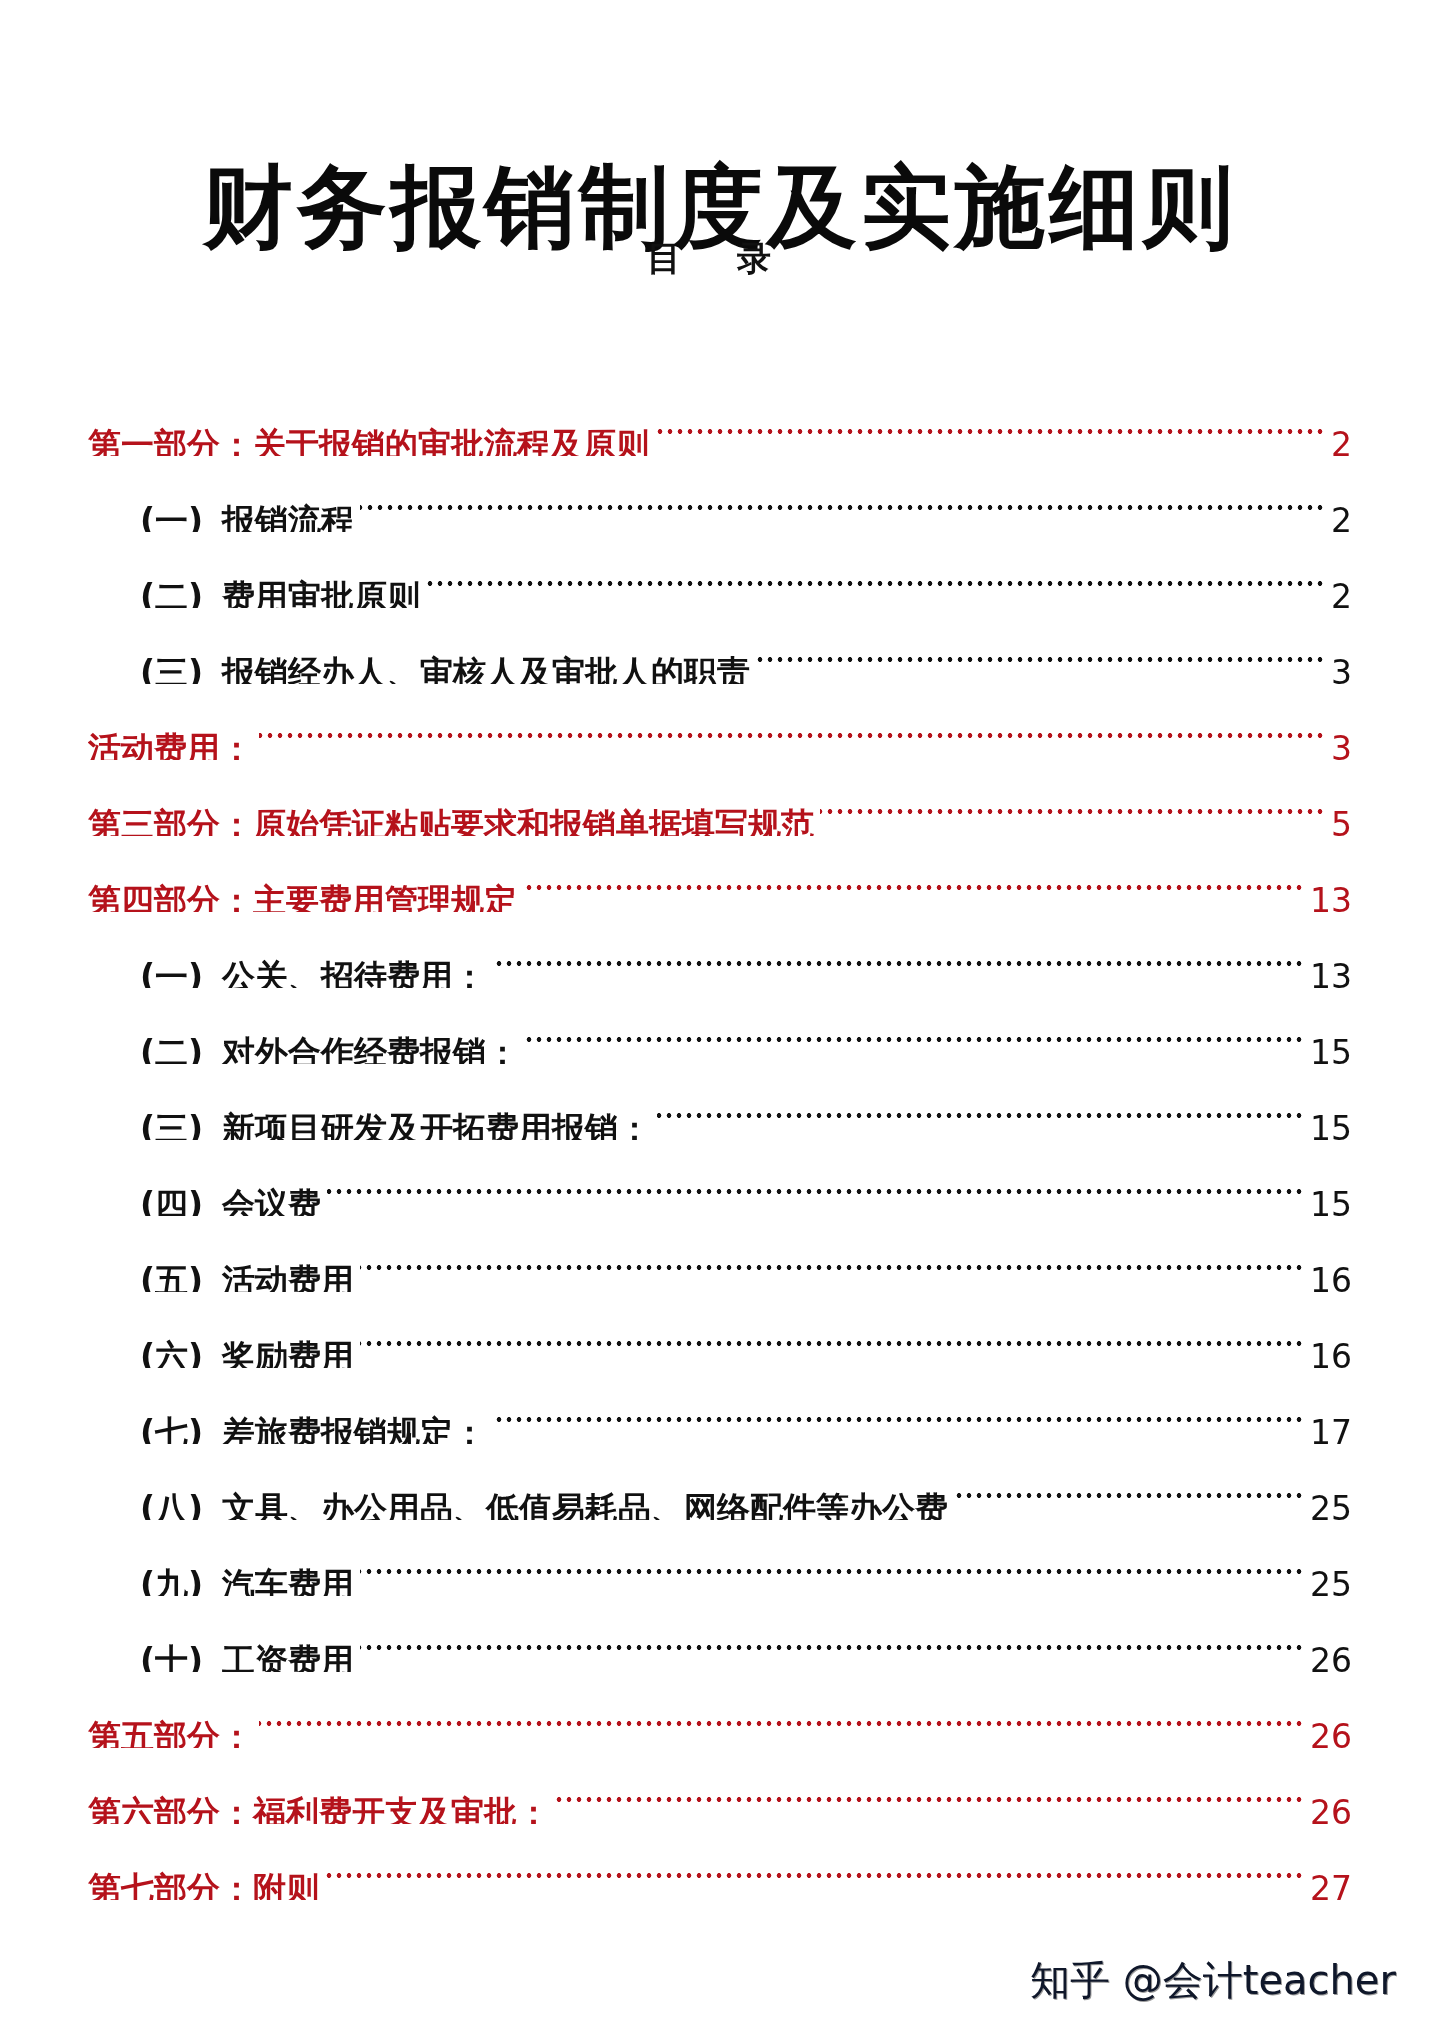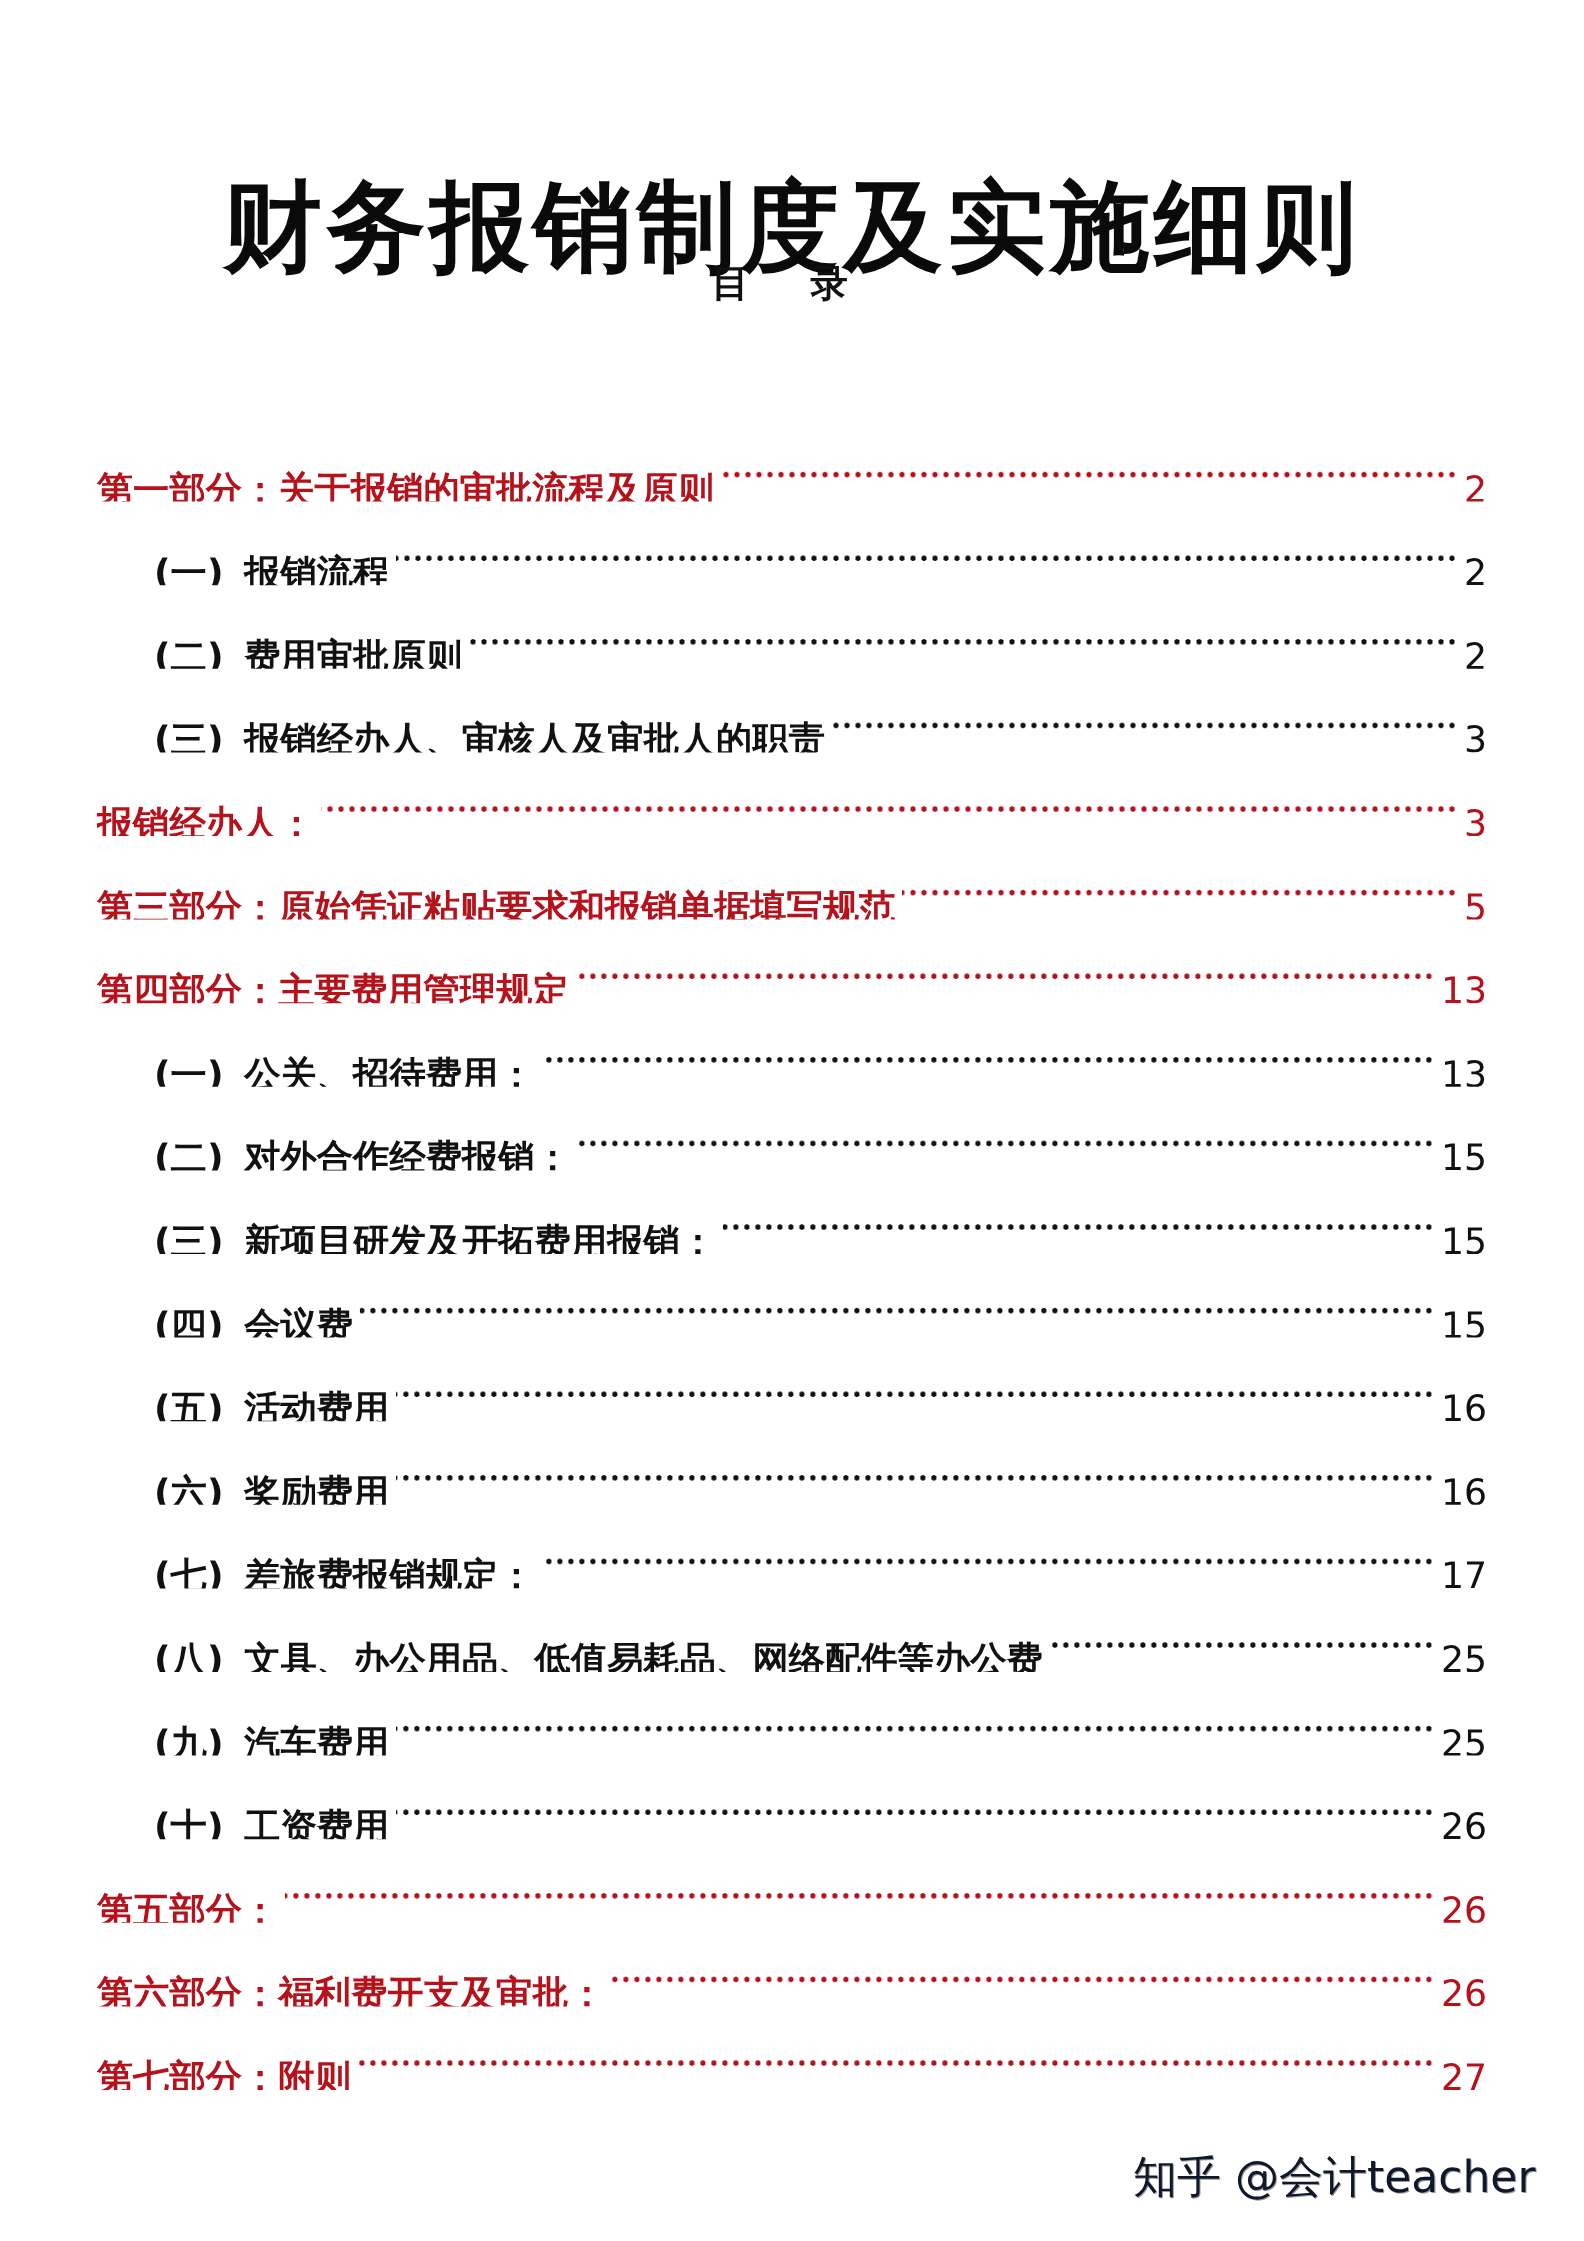--- a/index.html
+++ b/index.html
@@ -135,21 +135,21 @@
     <span class="leader"></span>
     <span class="page">2</span>
   </div>
   <div class="toc-row level-2">
     <span class="num">(三)</span>
     <span class="label">报销经办人、审核人及审批人的职责</span>
     <span class="leader"></span>
     <span class="page">3</span>
   </div>
   <div class="toc-row level-1">
-    <span class="label-num">报销经办人：</span>
+    <span class="label-num">活动费用：</span>
     <span class="leader"></span>
     <span class="page">3</span>
   </div>
   <div class="toc-row level-1">
     <span class="label-num">第三部分：</span>
     <span class="label">原始凭证粘贴要求和报销单据填写规范</span>
     <span class="leader"></span>
     <span class="page">5</span>
   </div>
   <div class="toc-row level-1">

